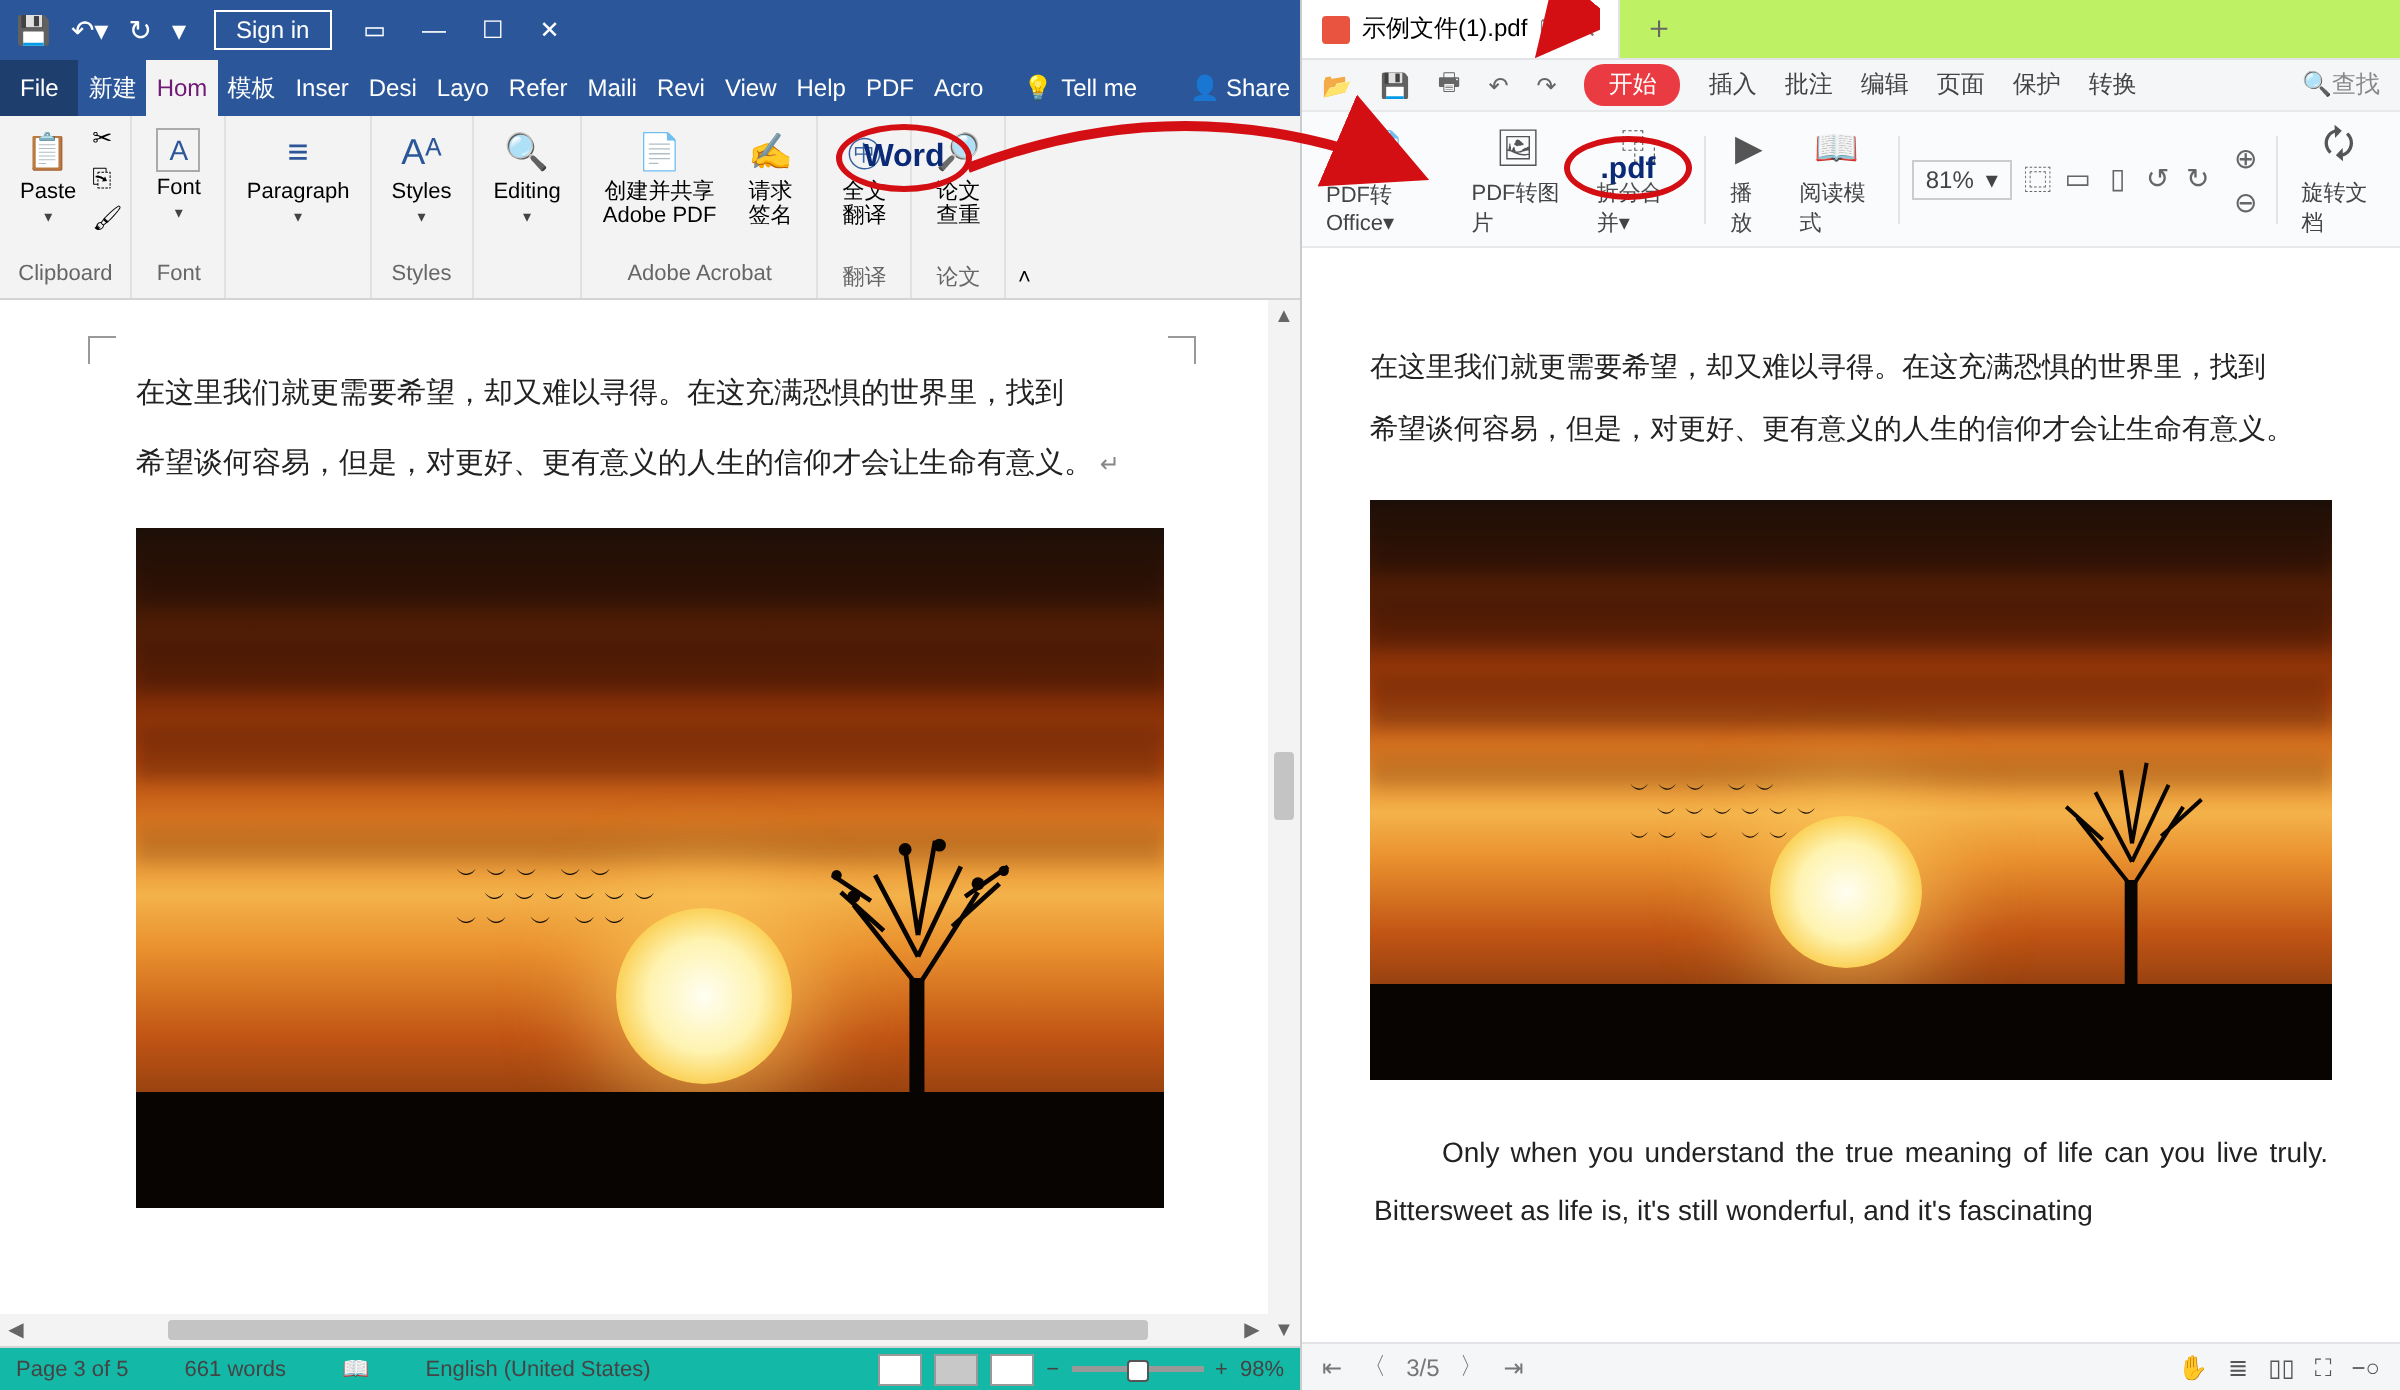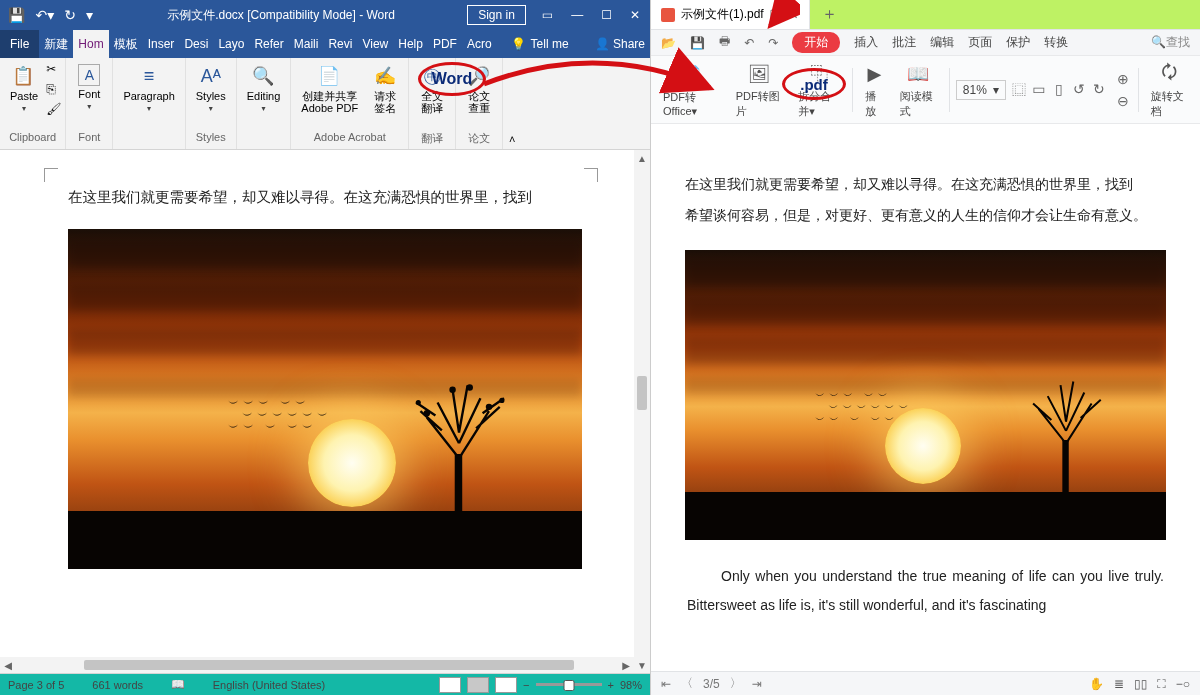--- a/index.html
+++ b/index.html
@@ -91,21 +91,20 @@
 <body>
 
 <div class="app word">
   <div class="w-titlebar">
     <div class="w-qat">
       <span>💾</span>
       <span>↶▾</span>
       <span>↻</span>
       <span>▾</span>
     </div>
-    <div class="w-title">示例文件.docx [Compatibility Mode] - Word</div>
     <div class="w-signin">Sign in</div>
     <div class="w-winbtns">
       <span>▭</span>
       <span>—</span>
       <span>☐</span>
       <span>✕</span>
     </div>
   </div>
   <div class="w-menus">
     <div class="file">File</div>
@@ -219,20 +218,21 @@
       <div class="lbl">论文</div>
     </div>
     <div class="collapse">˄</div>
   </div>
 
   <div class="w-doc">
     <div class="corner tl"></div>
     <div class="corner tr"></div>
     <div class="w-page">
       <div>在这里我们就更需要希望，却又难以寻得。在这充满恐惧的世界里，找到</div>
+      <div><span>希望谈何容易，但是，对更好、更有意义的人生的信仰才会让生命有意义。</span><span class="pilcrow"> ↵</span></div>
       <div class="sunset" style="margin-top:14px">
         <div class="sky"></div>
         <div class="cloud" style="top:12px"></div>
         <div class="cloud" style="top:56px;opacity:.6"></div>
         <div class="cloud" style="top:100px;opacity:.55"></div>
         <div class="cloud" style="top:150px;opacity:.35;height:18px"></div>
         <div class="sun" style="left:240px;top:190px"></div>
         <div class="birds" style="left:160px;top:168px">︶︶︶ ︶︶<br>&nbsp;&nbsp;︶︶︶︶︶︶<br>︶︶ ︶ ︶︶</div>
         <div class="tree" style="right:68px;bottom:40px">
           <svg viewBox="0 0 100 140">

